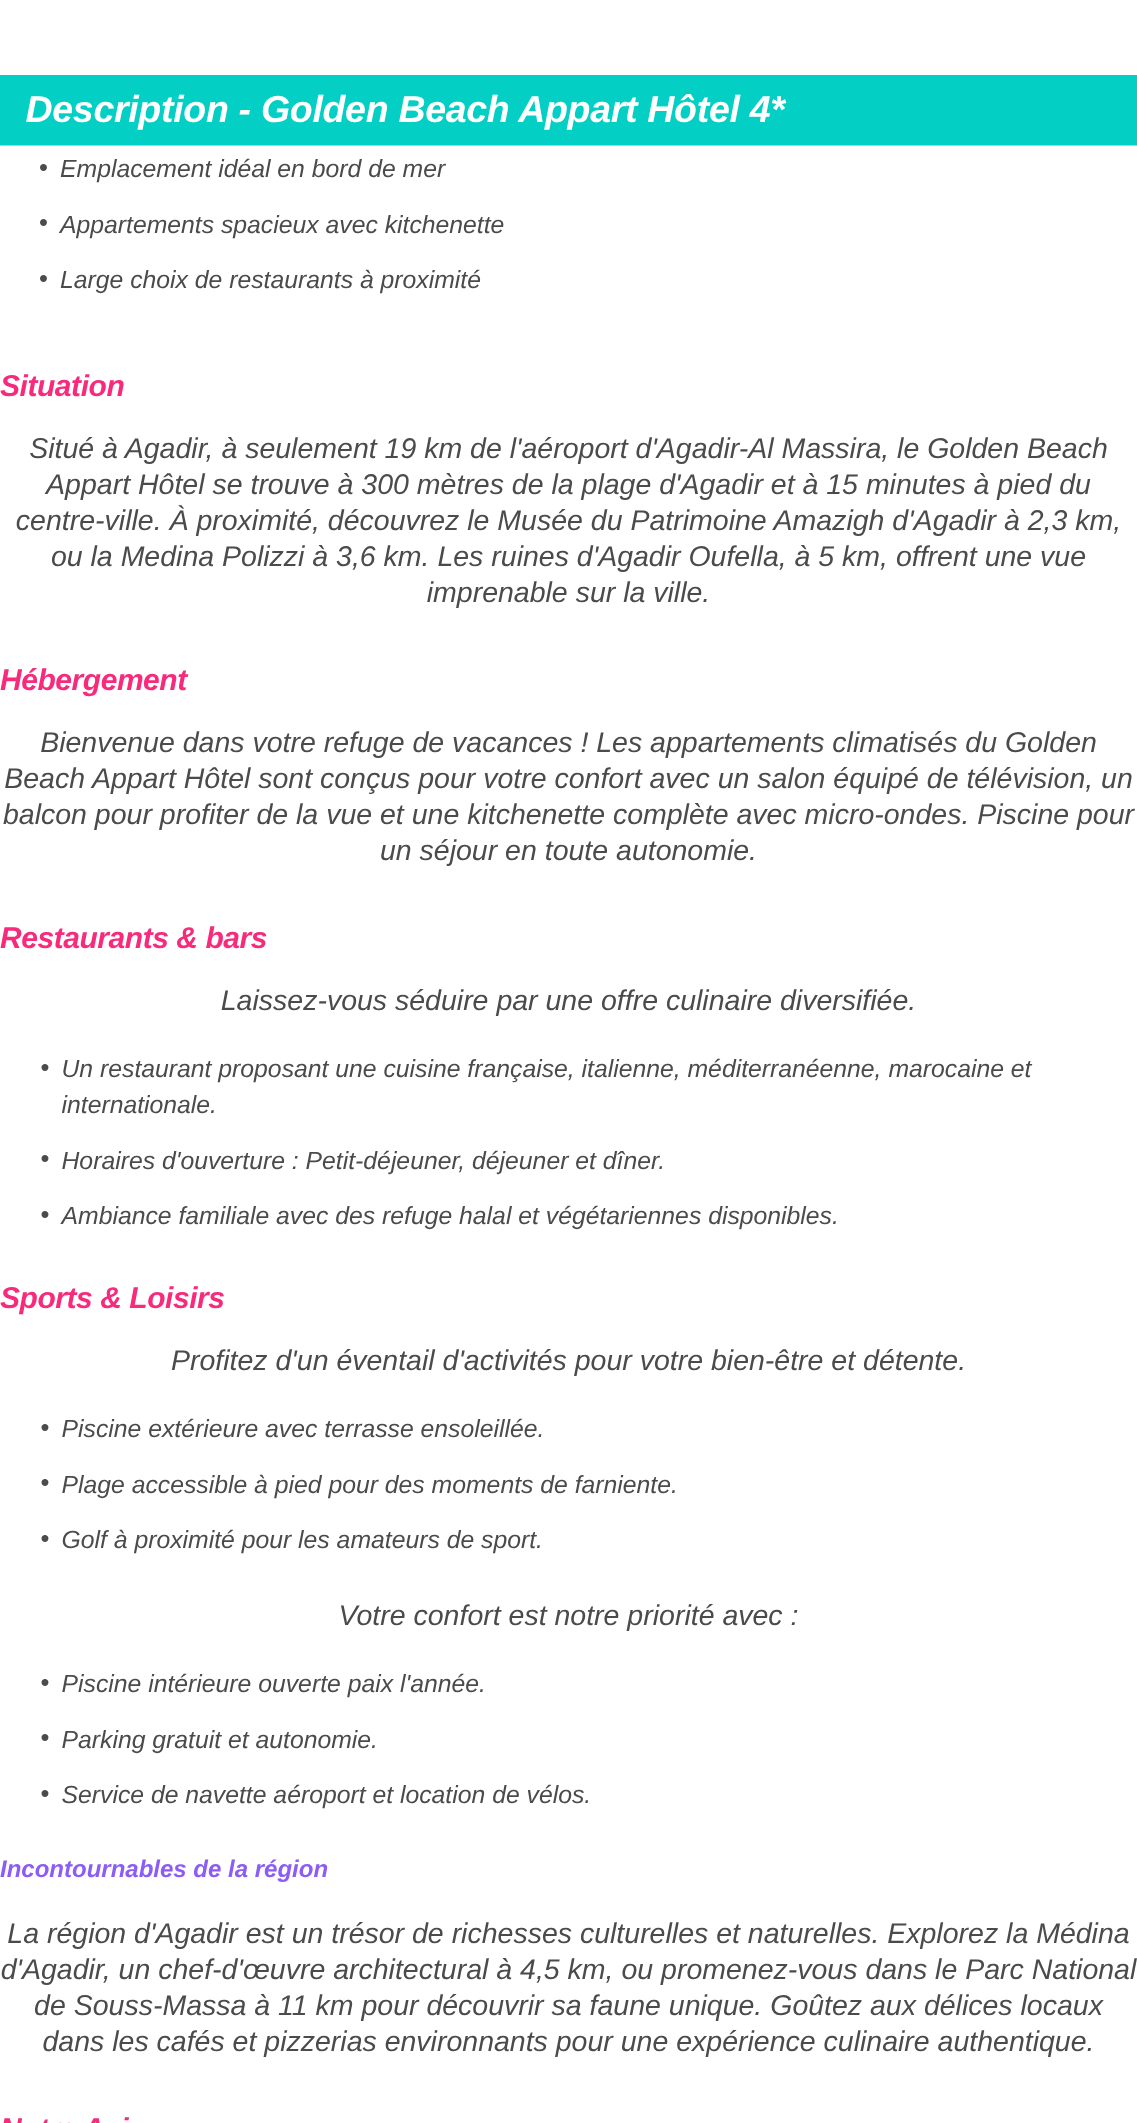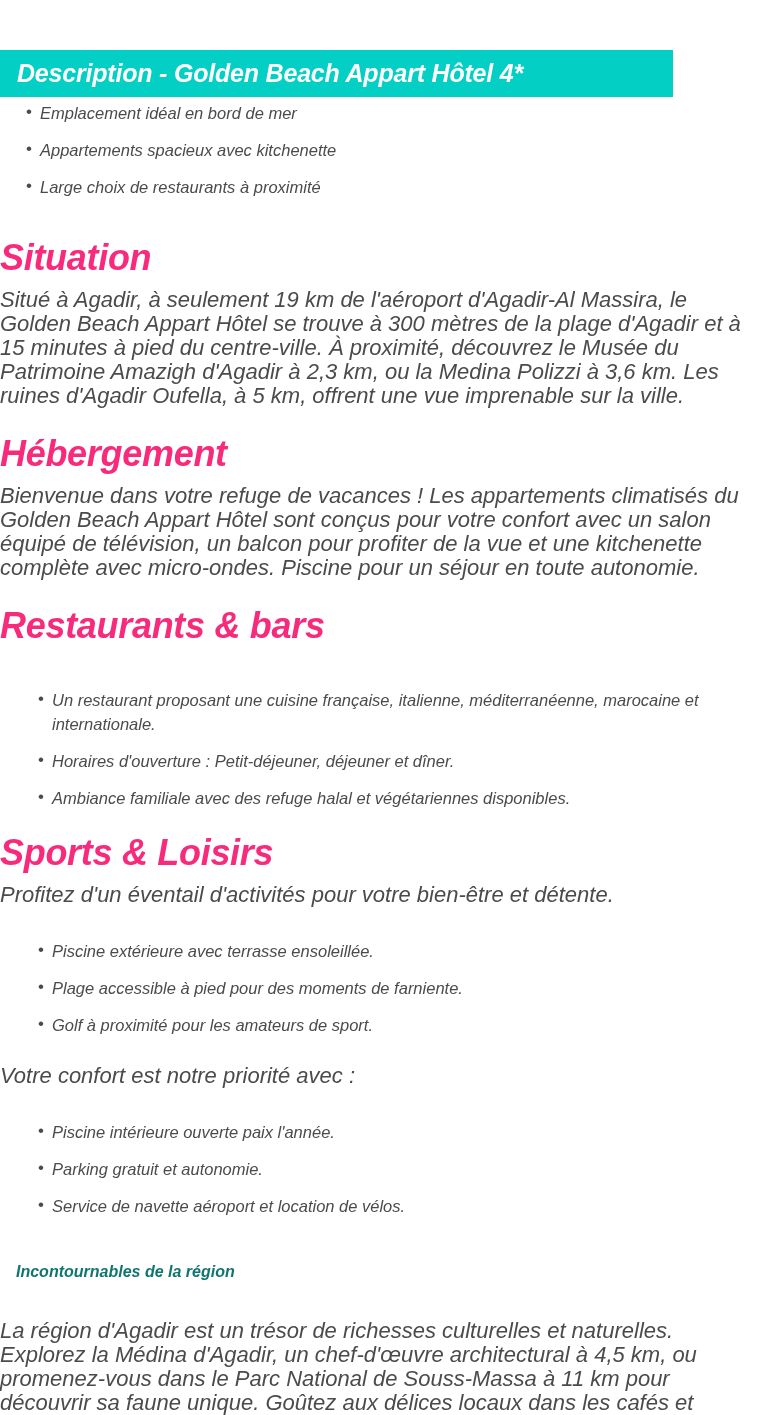--- a/index.html
+++ b/index.html
@@ -19,21 +19,21 @@
     position: relative;
     background: #ffffff;
     overflow: hidden;
   }
 
   .top-gap { height: 50px; }
 
   
   .title-bar {
     background: #04cfc4;
-    width: 673px;
+    width: 758px;
     box-sizing: border-box;
     padding: 8px 0 9px 17px;
   }
   .title-bar .title-text {
     display: block;
     color: #ffffff;
     font-family: "Liberation Sans", sans-serif;
     font-style: italic;
     font-weight: bold;
     font-size: 25px;
@@ -72,52 +72,52 @@
     color: #4b4b4b;
     font-size: 17px;
     font-style: normal;
   }
 
   h2.section-head {
     color: #f72a7c;
     font-family: "Liberation Sans", sans-serif;
     font-style: italic;
     font-weight: bold;
-    font-size: 36px;
+    font-size: 20px;
     line-height: 32px;
     letter-spacing: -0.3px;
     margin: 0;
     padding: 0;
   }
 
   p.body-text {
     color: #4b4b4b;
     font-family: "Liberation Sans", sans-serif;
     font-style: italic;
-    font-size: 22px;
+    font-size: 19px;
     line-height: 24px;
     margin: 0;
     padding: 0;
-    text-align: left;
+    text-align: center;
   }
 
   p.sub-head {
-    color: #0f766e;
+    color: #8b5cf6;
     font-family: "Liberation Sans", sans-serif;
     font-style: italic;
     font-weight: bold;
     font-size: 16px;
     line-height: 22px;
-    margin: 16px;
+    margin: 0;
     padding: 0;
   }
 
   .bullets {
     list-style: none;
-    margin: 12px;
+    margin: 1px;
     padding: 0;
   }
 
   
   .sp-sec      { height: 30px; }
   .sp-head-gap { height: 14px; }
   .sp-sm       { height: 14px; }
   .sp-med      { height: 20px; }
 </style>
 </head>
@@ -148,20 +148,21 @@
     <div class="sp-sec"></div>
 
     <h2 class="section-head">Hébergement</h2>
     <div class="sp-head-gap"></div>
     <p class="body-text">Bienvenue dans votre refuge de vacances ! Les appartements climatisés du Golden Beach Appart Hôtel sont conçus pour votre confort avec un salon équipé de télévision, un balcon pour profiter de la vue et une kitchenette complète avec micro-ondes. Piscine pour un séjour en toute autonomie.</p>
 
     <div class="sp-sec"></div>
 
     <h2 class="section-head">Restaurants &amp; bars</h2>
     <div class="sp-head-gap"></div>
+    <p class="body-text">Laissez-vous séduire par une offre culinaire diversifiée.</p>
     <div class="sp-med"></div>
     <ul class="bullets">
       <li><span>Un restaurant proposant une cuisine française, italienne, méditerranéenne, marocaine et internationale.</span></li>
       <li><span>Horaires d'ouverture : Petit-déjeuner, déjeuner et dîner.</span></li>
       <li><span>Ambiance familiale avec des refuge halal et végétariennes disponibles.</span></li>
     </ul>
 
     <div class="sp-sm"></div>
 
     <h2 class="section-head">Sports &amp; Loisirs</h2>

